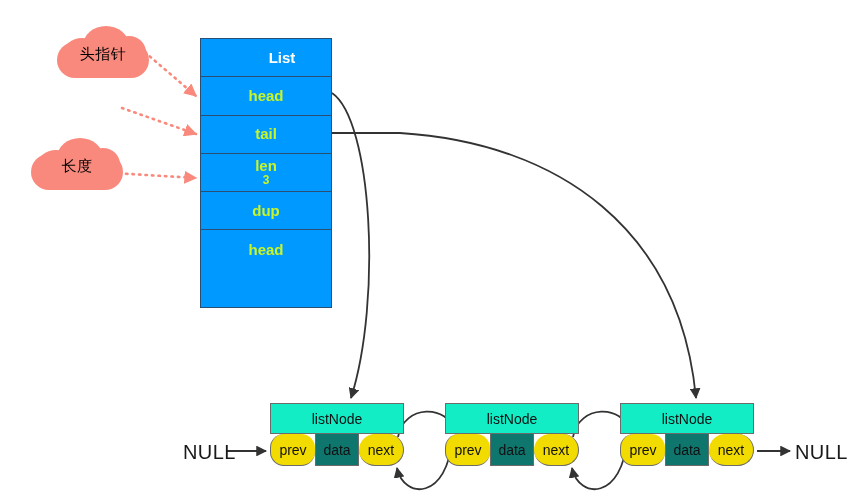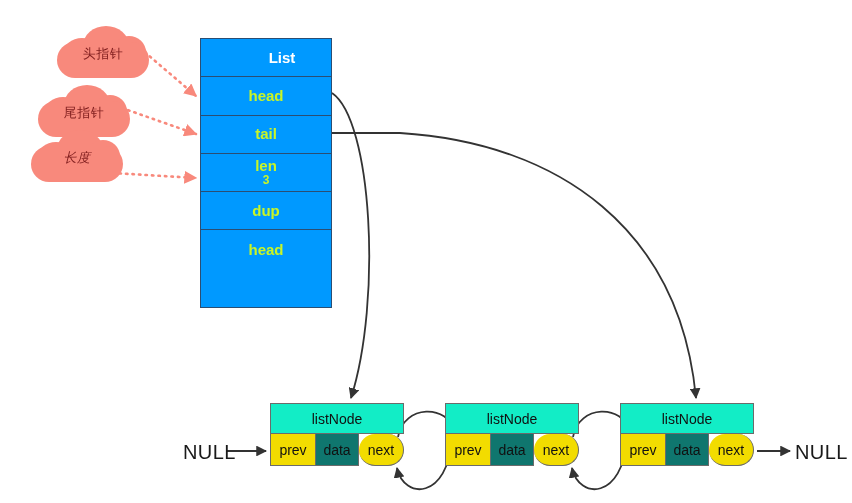--- a/index.html
+++ b/index.html
@@ -45,22 +45,22 @@
   .cloud .puff.p1 { left: 6px;  top: 12px; width: 38px; height: 33px; }
   .cloud .puff.p2 { left: 26px; top: 0px;  width: 46px; height: 40px; }
   .cloud .puff.p3 { left: 55px; top: 10px; width: 34px; height: 32px; }
   .cloud .cloud-label {
     position: absolute;
     left: 0; top: 0;
     width: 92px; height: 52px;
     display: flex;
     align-items: center;
     justify-content: center;
-    font-size: 13px;
-    color: #7f1d1d;
+    font-size: 15px;
+    color: #000000;
     letter-spacing: 0.5px;
     z-index: 2;
     padding-top: 4px;
     box-sizing: border-box;
   }
 
   
   #list-box {
     position: absolute;
     left: 200px;
@@ -116,21 +116,21 @@
   .cell {
     box-sizing: border-box;
     border: 1.2px solid #6b6b6b;
     border-top: none;
     display: flex;
     align-items: center;
     justify-content: center;
     font-size: 14px;
     color: #111111;
   }
-  .cell.prev { width: 45px; background: #F2DC00; border-right: none; }
+  .cell.prev { width: 45px; background: #F2DC00; border-right: none; border-radius: 14px; }
   .cell.data { width: 44px; background: #0f766e; }
   .cell.next { width: 45px; background: #F2DC00; border-left: none; border-radius: 16px; }
 
   
   .null-label {
     position: absolute;
     font-size: 20px;
     color: #1a1a1a;
     z-index: 3;
     letter-spacing: 0.4px;
@@ -173,29 +173,22 @@
   </svg>
 
   <div class="cloud" style="left:57px; top:26px;">
     <div class="puff p1"></div>
     <div class="puff p2"></div>
     <div class="puff p3"></div>
     <div class="cloud-body"></div>
     <div class="cloud-label">头指针</div>
   </div>
 
-  <div class="cloud" style="left:38px; top:85px;">
-    <div class="puff p1"></div>
-    <div class="puff p2"></div>
-    <div class="puff p3"></div>
-    <div class="cloud-body"></div>
-    <div class="cloud-label">尾指针</div>
-  </div>
-
-  <div class="cloud" style="left:31px; top:130px;font-style:italic;">
+
+  <div class="cloud" style="left:31px; top:138px;">
     <div class="puff p1"></div>
     <div class="puff p2"></div>
     <div class="puff p3"></div>
     <div class="cloud-body"></div>
     <div class="cloud-label">长度</div>
   </div>
 
   <div id="list-box">
     <div class="list-row title">List</div>
     <div class="list-row">head</div>

